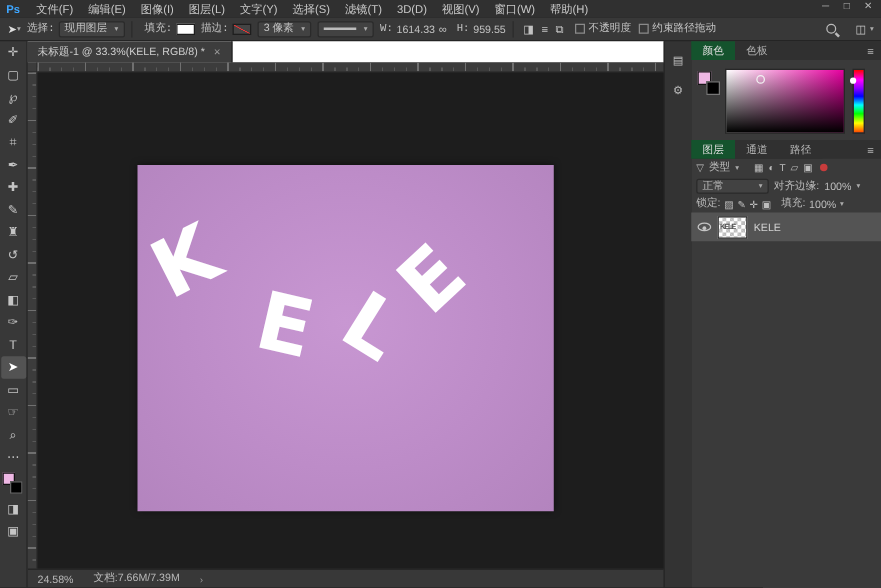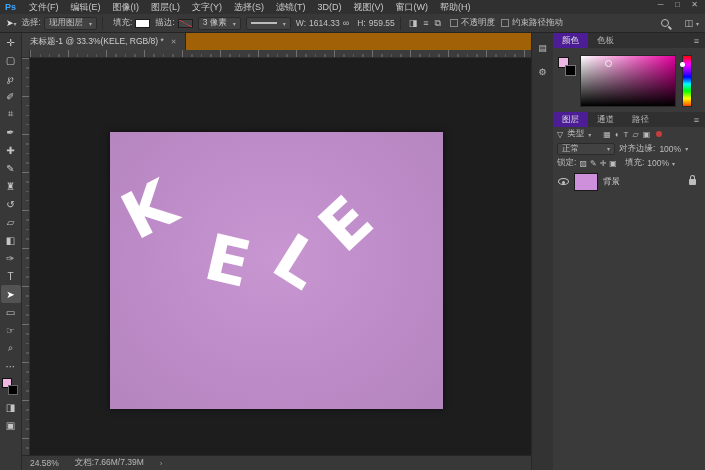--- a/index.html
+++ b/index.html
@@ -11,21 +11,21 @@
     display:flex; align-items:center; font-size:9px; color:#c9c9c9; z-index:30; }
   .ps-logo { color:#3ea6ff; font-weight:bold; font-size:9px; padding:0 7px 0 5px; }
   .menu-item { padding:0 6px; white-space:nowrap; }
   #win-controls { position:absolute; right:2px; top:0; display:flex; }
   #win-controls span { width:17px; text-align:center; font-size:8px; color:#b5b5b5; }
 
   
   #optionsbar { position:absolute; left:0; top:14px; width:705px; height:19px; background:#383838;
     border-bottom:1px solid #242424; display:flex; align-items:center; font-size:8.5px; color:#c2c2c2; }
   #optionsbar .sep { width:1px; height:13px; background:#2a2a2a; margin:0 5px; }
-  .opt-label { margin:0 3px 0 5px; white-space:nowrap; }
+  .opt-label { margin:0 3px 0 5px; white-space:nowrap;font-family:Liberation Mono, monospace; }
   .dropdown { background:#424242; border:1px solid #2a2a2a; border-radius:2px; height:13px;
     display:flex; align-items:center; padding:0 4px; gap:6px; white-space:nowrap; }
   .chev { font-size:6px; color:#aaa; }
   .swatch-fill { width:15px; height:9px; background:#fff; border:1px solid #1e1e1e; }
   .swatch-stroke { width:15px; height:9px; border:1px solid #1e1e1e;
     background:linear-gradient(to top right,#444 46%,#e33 48%,#e33 52%,#444 54%); }
   .line-style { width:26px; height:2px; background:#bbb; }
   .op-icon { font-size:9px; margin:0 3px; color:#c2c2c2; }
   .checkbox { width:8px; height:8px; border:1px solid #8a8a8a; background:#383838; margin:0 3px 0 6px; }
   .mag { width:8px; height:8px; border:1.5px solid #bbb; border-radius:50%; position:relative; }
@@ -37,21 +37,21 @@
   #toolbar { position:absolute; left:0; top:33px; width:22px; height:437px; background:#383838;
     border-right:1px solid #292929; display:flex; flex-direction:column; align-items:center; z-index:10; }
   .tool { width:20px; height:18px; display:flex; align-items:center; justify-content:center;
     font-size:10px; color:#c5c5c5; }
   .tool.selected { background:#535353; border-radius:2px; color:#fff; }
   #tb-colors { position:relative; width:18px; height:20px; margin-top:3px; }
   #tb-fg { position:absolute; left:0; top:0; width:10px; height:10px; background:#eeb7e4; border:1px solid #111; }
   #tb-bg { position:absolute; left:6px; top:7px; width:10px; height:10px; background:#000; border:1px solid #666; }
 
   
-  #tabbar { position:absolute; left:22px; top:33px; width:509px; height:17px; background:#a16207;
+  #tabbar { position:absolute; left:22px; top:33px; width:509px; height:17px; background:#ffffff;
     display:flex; align-items:stretch; }
   .doc-tab { background:#3d3d3d; display:flex; align-items:center; gap:7px; padding:0 8px;
     font-size:8.5px; color:#cfcfcf; border-right:1px solid #262626; }
   .tab-close { font-size:7px; color:#9a9a9a; }
 
   #ruler-corner { position:absolute; left:22px; top:50px; width:8px; height:8px; background:#3c3c3c;
     border-right:1px solid #2d2d2d; border-bottom:1px solid #2d2d2d; }
   #hruler { position:absolute; left:30px; top:50px; width:501px; height:8px; background:#3c3c3c;
     border-bottom:1px solid #2d2d2d;
     background-image:repeating-linear-gradient(to right,#707070 0,#707070 1px,transparent 1px,transparent 38px),
@@ -83,21 +83,21 @@
   
   #dock { position:absolute; left:531px; top:33px; width:22px; height:437px; background:#333333;
     border-left:1px solid #272727; display:flex; flex-direction:column; align-items:center; padding-top:8px; gap:10px; }
   .dock-icon { width:16px; height:14px; display:flex; align-items:center; justify-content:center;
     font-size:9px; color:#bdbdbd; }
 
   
   #panels { position:absolute; left:553px; top:33px; width:152px; height:437px; background:#3a3a3a; }
   .panel-tabs { height:15px; background:#303030; display:flex; align-items:stretch; font-size:8.5px; }
   .panel-tab { padding:0 9px; display:flex; align-items:center; color:#b5b5b5; background:#303030; }
-  .panel-tab.active { background:#4c1d95; color:#dedede; }
+  .panel-tab.active { background:#14532d; color:#dedede; }
   .panel-menu { margin-left:auto; padding:0 6px; display:flex; align-items:center; font-size:9px; color:#b5b5b5; }
 
   
   #fgbg { position:absolute; left:5px; top:24px; width:20px; height:24px; }
   #color-fg { position:absolute; left:0; top:0; width:11px; height:11px; background:#eeb7e4; border:1px solid #141414; }
   #color-bg { position:absolute; left:7px; top:8px; width:11px; height:11px; background:#000; border:1px solid #777; }
   #color-field { position:absolute; left:27px; top:22px; width:96px; height:52px;
     background:linear-gradient(to bottom, rgba(0,0,0,0), #000 100%),
                linear-gradient(to right, #ffffff, #e6009f); border:1px solid #272727; }
   #field-marker { position:absolute; left:26%; top:8%; width:7px; height:7px; border:1.5px solid #f2f2f2;
@@ -313,21 +313,22 @@
       <span class="lock-ic">▨</span>
       <span class="lock-ic">✎</span>
       <span class="lock-ic">✛</span>
       <span class="lock-ic">▣</span>
       <span style="width:2px"></span>
       <span>填充:</span>
       <span>100%</span>
       <span class="chev">▾</span>
     </div>
 
-
-    <div class="layer-row">
+    <div class="layer-row selected">
       <span class="eye"></span>
-      <span class="thumb solid"></span>
-      <span>背景</span>
-      <span class="padlock"></span>
-    </div>
+      <span class="thumb checker">
+        <span class="thumb-letters">KELE</span>
+      </span>
+      <span>KELE</span>
+    </div>
+
   </div>
 </div>
 
 </body></html>

